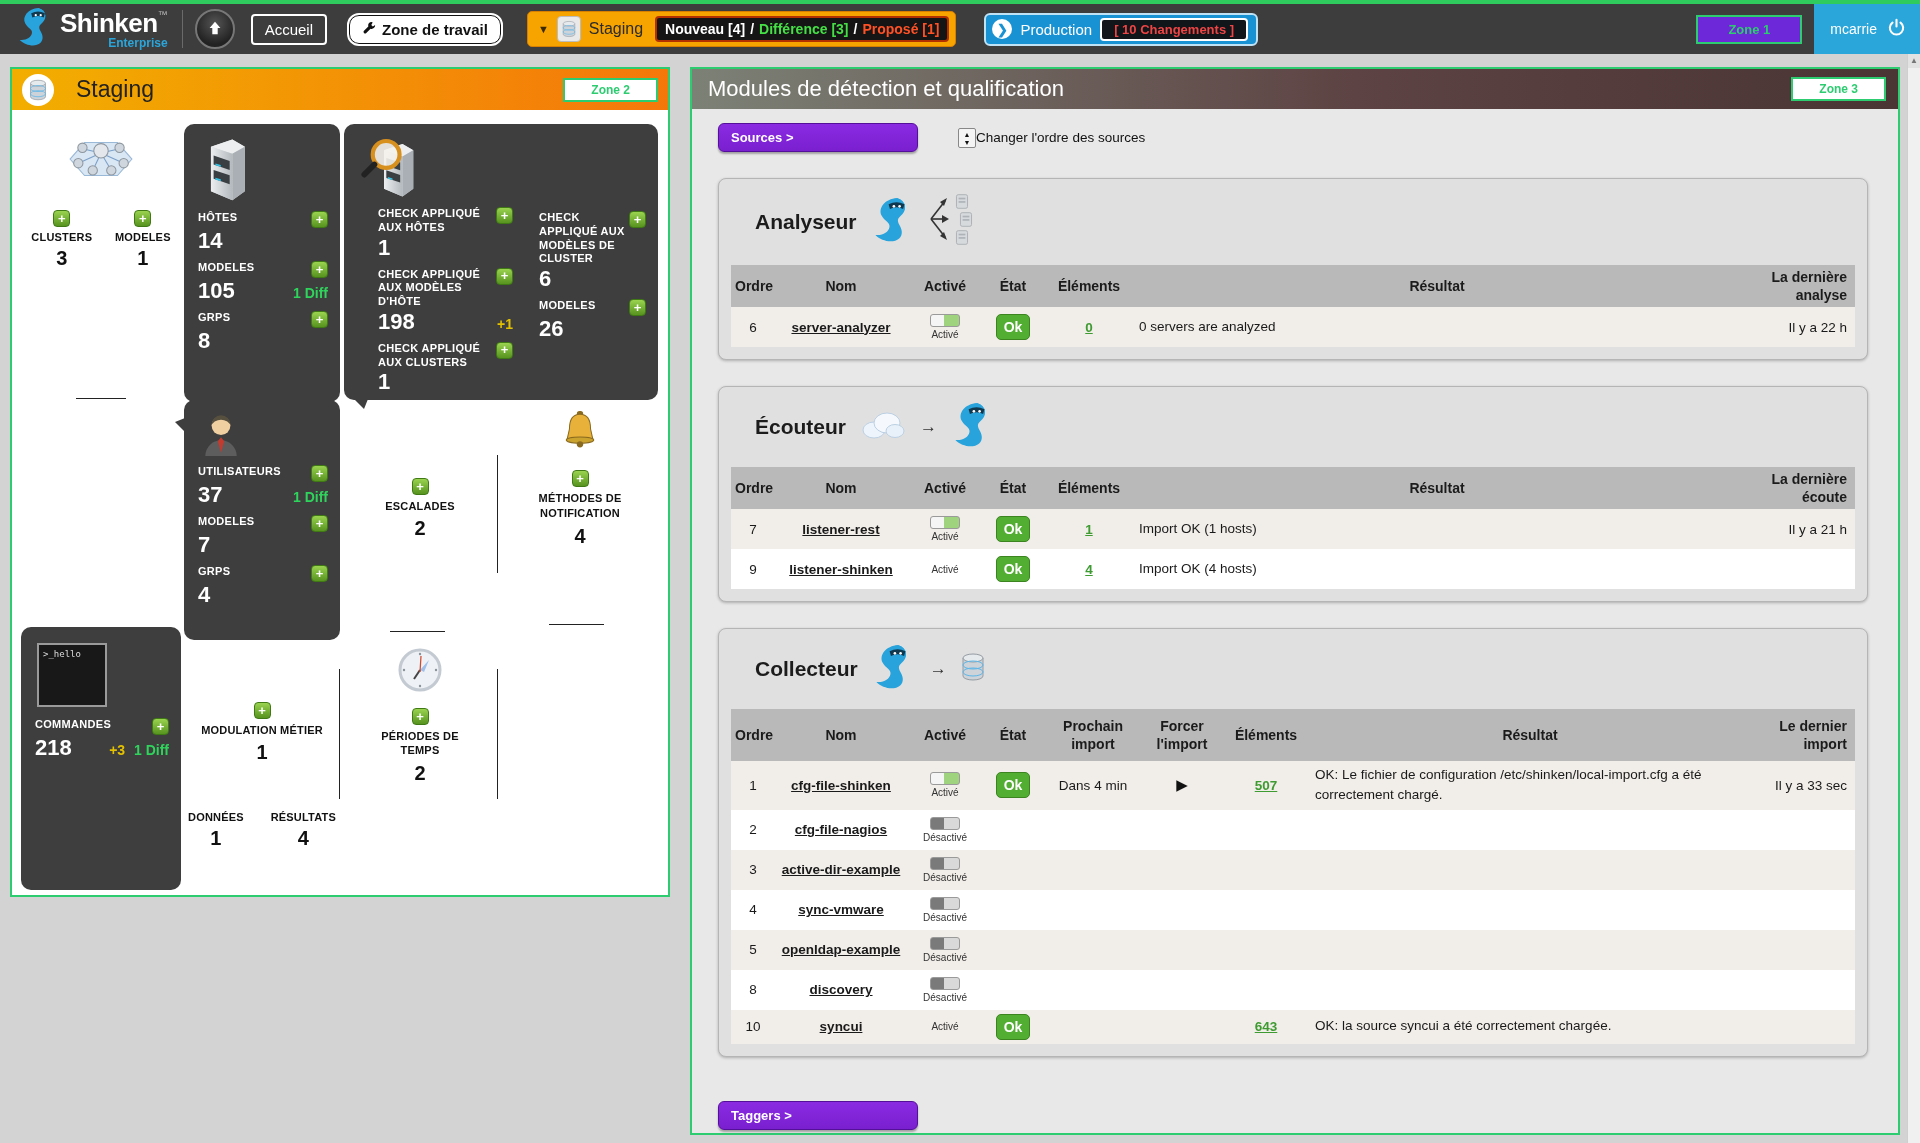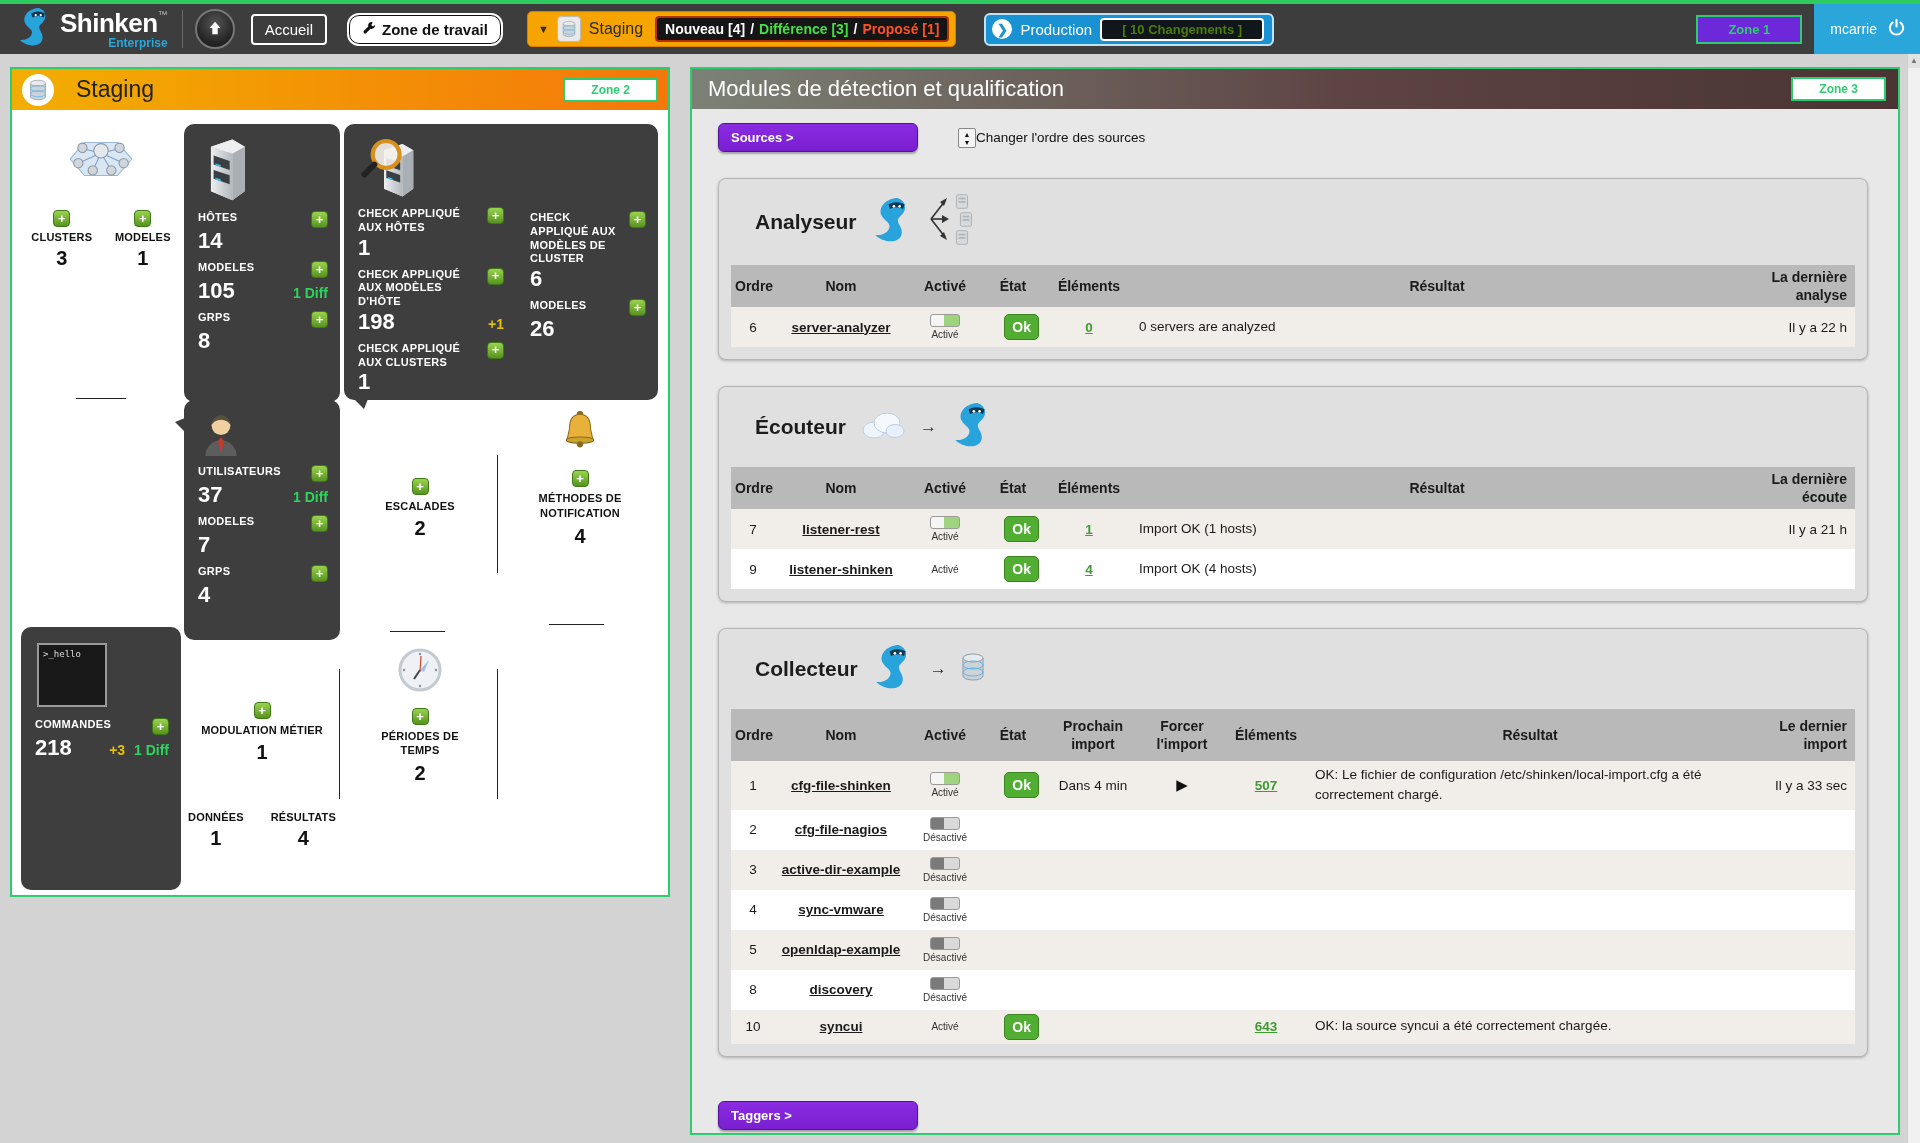--- a/index.html
+++ b/index.html
@@ -24,21 +24,21 @@
   .mini-db-chip { width:24px; height:26px; background:#e9e9e9; border:1px solid #bbb; border-radius:4px; display:flex; align-items:center; justify-content:center; }
   .staging-dd-label { font-size:16px; color:#2b2b2b; margin-right:4px; }
   .changes-box { background:#151515; border:2px solid #b33000; border-radius:4px; padding:3px 8px; font-size:14px; font-weight:bold; display:flex; gap:5px; align-items:center; }
   .txt-new { color:#fff; }
   .txt-sep { color:#fff; }
   .txt-diff { color:#45e045; }
   .txt-prop { color:#ff5126; }
   .production-btn { display:flex; align-items:center; gap:8px; background:#1992d4; border:2px solid #bfe2f5; border-radius:6px; padding:3px 8px 3px 6px; cursor:pointer; }
   .prod-circle { width:20px; height:20px; border-radius:50%; background:#fff; color:#1992d4; font-weight:bold; font-size:13px; display:flex; align-items:center; justify-content:center; }
   .prod-label { color:#fff; font-size:15px; }
-  .prod-changes { background:#10161a; border:2px solid #fff; border-radius:4px; color:#4d7c0f; font-size:13px; font-weight:bold; padding:2px 20px; }
+  .prod-changes { background:#10161a; border:2px solid #fff; border-radius:4px; color:#ef4444; font-size:13px; font-weight:bold; padding:2px 12px; }
   .tb-spacer { flex:1; }
   .zone1-badge { background:#6d28d9; border:2px solid #2ecc71; color:#2ecc71; font-weight:bold; font-size:13px; padding:5px 30px; margin-right:12px; }
   .user-block { background:#2aa6db; height:50px; display:flex; align-items:center; gap:10px; padding:0 14px 0 16px; min-width:90px; }
   .user-name { color:#fff; font-size:14px; }
 
   
   .main { display:flex; align-items:flex-start; padding-top:13px; }
   .panel { border:2px solid #2ecc71; }
   .lp { width:660px; margin-left:10px; background:#fff; height:830px; }
   .rp { width:1210px; margin-left:20px; background:#e8e8e8; height:1068px; }
@@ -116,21 +116,21 @@
   .row.r-even { background:#fff; }
   .td { padding:4px 4px; }
   .c-ordre { text-align:center; }
   .c-nom { text-align:center; }
   .name-link { color:#1a1a1a; font-weight:bold; text-decoration:underline; cursor:pointer; overflow-wrap:break-word; }
   .c-active { text-align:center; display:flex; flex-direction:column; align-items:center; gap:2px; }
   .toggle { width:30px; height:13px; border:1px solid #9a9a9a; border-radius:3px; cursor:pointer; }
   .toggle.on  { background:linear-gradient(90deg,#f5f5f5 45%,#9fd37e 45%); }
   .toggle.off { background:linear-gradient(90deg,#7a7a7a 45%,#d9d9d9 45%); }
   .toggle-caption { font-size:10px; color:#333; }
-  .c-etat { text-align:right; }
+  .c-etat { text-align:center; }
   .ok-badge { display:inline-block; background:#52ae32; border:1px solid #3c8420; color:#fff; font-weight:bold; font-size:14px; border-radius:5px; padding:4px 7px; }
   .c-next { text-align:center; }
   .c-force { text-align:center; }
   .play-btn { font-size:15px; color:#111; cursor:pointer; }
   .c-elem { text-align:center; }
   .elem-link { color:#3e9b31; font-weight:bold; text-decoration:underline; cursor:pointer; }
   .c-result { text-align:left; line-height:1.5; padding-right:6px; }
   .c-last { text-align:right; padding-right:8px; }
 
   .taggers-btn { margin-top:44px; }
@@ -368,21 +368,21 @@
               <span class="dc-value">8</span>
             </div>
         </div>
         <div class="tail"></div>
       </div>
 
       <div class="dark-card card-checks">
         <div class="dc-icon"><svg width="64" height="62">
               <use href="#magserver"></use>
             </svg></div>
-        <div class="cols" style="margin-top:-62px;">
+        <div class="cols" style="margin-top:-62px;padding-left:20px;">
           <div class="colL" style="padding-top:62px;">
             <div class="dc-row">
               <div class="dc-lab-line">
                   <span class="dc-label">CHECK APPLIQUÉ AUX HÔTES</span>
                   <button class="plus-btn">+</button>
                 </div>
               <div class="dc-val-line">
                   <span class="dc-value">1</span>
                 </div>
             </div>

